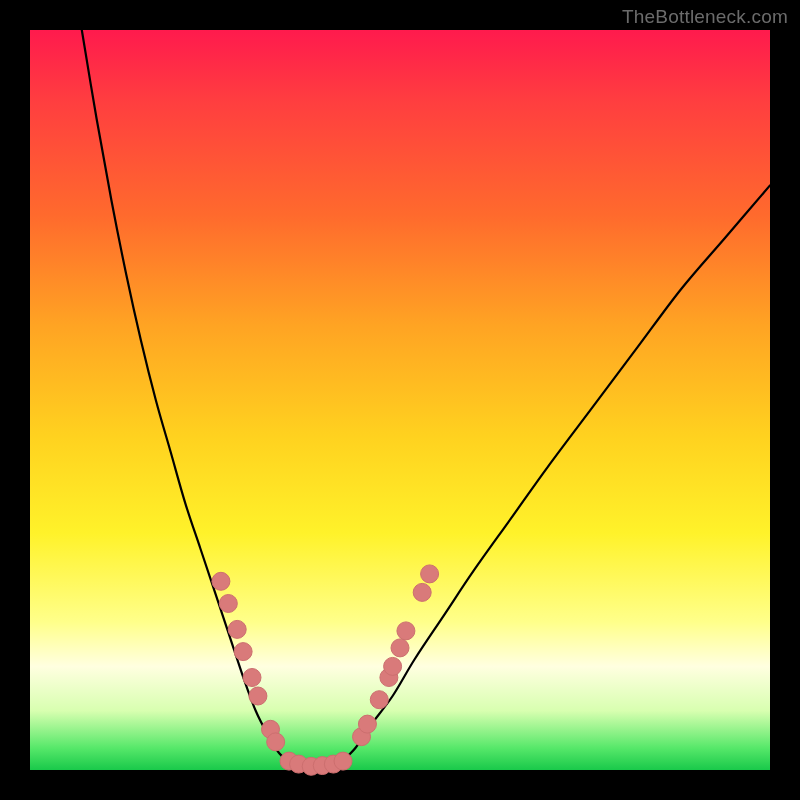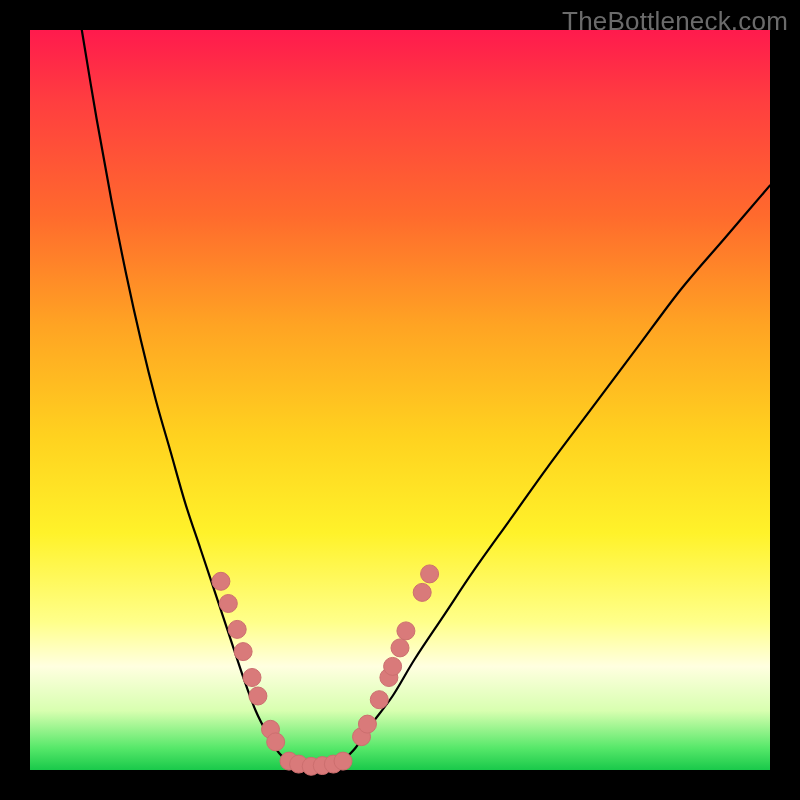--- a/index.html
+++ b/index.html
@@ -28,21 +28,21 @@
       #ffffe0 86%,
       #d8ffb0 92%,
       #57e86a 97%,
       #19c94a 100%);
   }
   .watermark {
     position: absolute;
     top: 6px;
     right: 12px;
     color: #6b6b6b;
-    font-size: 26px;
+    font-size: 19px;
     font-weight: 500;
     letter-spacing: 0.2px;
     user-select: none;
   }
   svg.plot {
     position: absolute;
     left: 30px;
     top: 30px;
     width: 740px;
     height: 740px;

